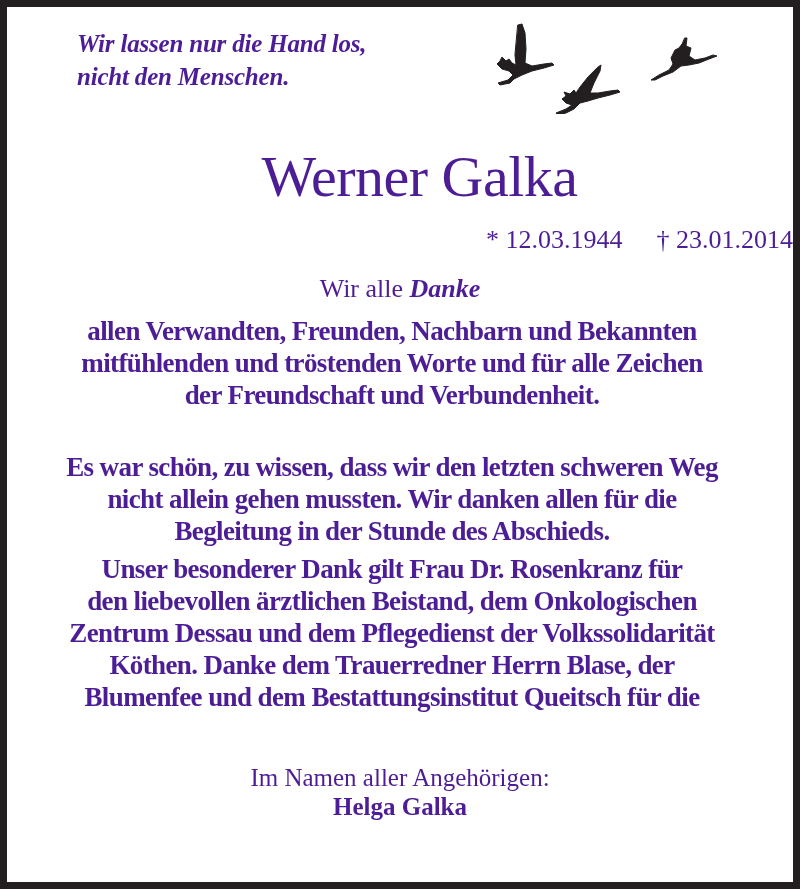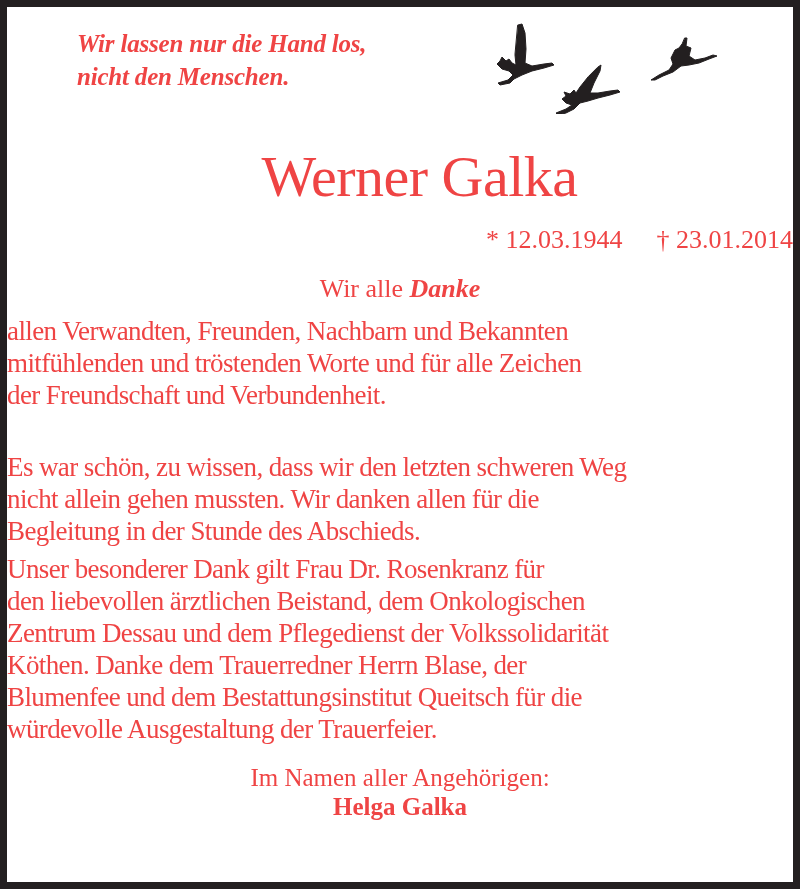--- a/index.html
+++ b/index.html
@@ -3,21 +3,21 @@
   <meta charset="utf-8">
   <style>
     html, body { margin: 0; padding: 0; background: #ffffff; }
     body { width: 800px; height: 889px; overflow: hidden; }
     .frame {
       position: absolute; left: 0; top: 0;
       width: 800px; height: 889px;
       box-sizing: border-box;
       border: 7px solid #231f20;
       background: #ffffff;
-      color: #ef4444;
+      color: #4c1d95;
       font-family: "Liberation Serif", "DejaVu Serif", serif;
     }
     .motto {
       position: absolute; left: 70px; top: 20px;
       font-style: italic; font-weight: bold;
       font-size: 25px; line-height: 33px;
       letter-spacing: -0.2px;
     }
     .motto div { white-space: nowrap; }
     .birds { position: absolute; left: 485px; top: 12px; width: 240px; height: 95px; }
@@ -32,22 +32,23 @@
     }
     .dates span { display: inline-block; }
     .dates .gap { width: 34px; }
     .thanks {
       position: absolute; left: 0; right: 0; top: 266px;
       text-align: center; font-size: 26px; line-height: 32px;
     }
     .thanks b { font-style: italic; }
     .body {
       position: absolute; left: 0; right: 16px;
-      font-size: 27px; line-height: 32px;
+      text-align: center; font-size: 27px; line-height: 32px;
       letter-spacing: -0.6px;
+      font-weight: bold;
     }
     .body div { white-space: nowrap; }
     .p1 { top: 308px; }
     .p2 { top: 444px; }
     .p3 { top: 546px; }
     .sign-intro {
       position: absolute; left: 0; right: 0; top: 756px;
       text-align: center; font-size: 25px; line-height: 30px;
     }
     .signer {
@@ -108,19 +109,18 @@
     <div>nicht allein gehen mussten. Wir danken allen für die</div>
     <div>Begleitung in der Stunde des Abschieds.</div>
   </div>
 
   <div class="body p3">
     <div>Unser besonderer Dank gilt Frau Dr. Rosenkranz für</div>
     <div>den liebevollen ärztlichen Beistand, dem Onkologischen</div>
     <div>Zentrum Dessau und dem Pflegedienst der Volkssolidarität</div>
     <div>Köthen. Danke dem Trauerredner Herrn Blase, der</div>
     <div>Blumenfee und dem Bestattungsinstitut Queitsch für die</div>
-    <div>würdevolle Ausgestaltung der Trauerfeier.</div>
   </div>
 
   <div class="sign-intro">Im Namen aller Angehörigen:</div>
   <div class="signer">Helga Galka</div>
 
 </div>
 
 </body></html>

